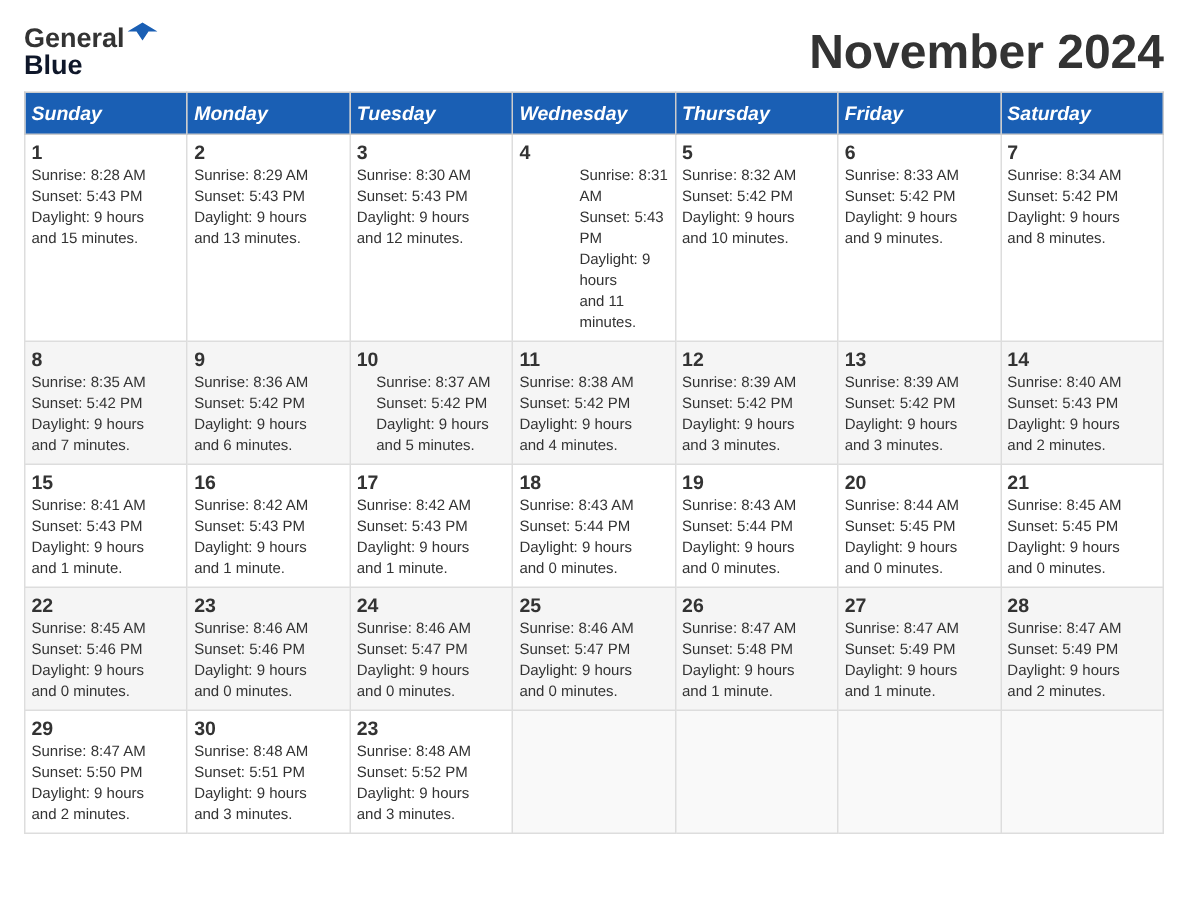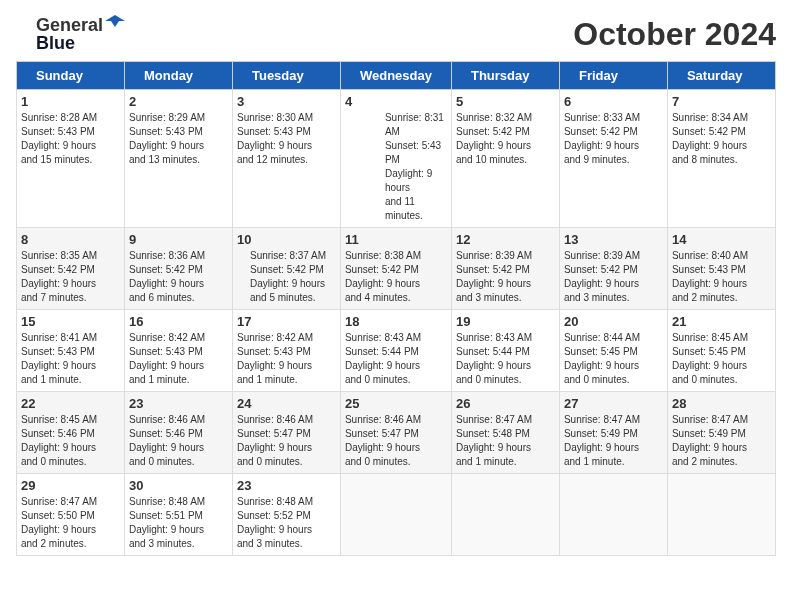--- a/index.html
+++ b/index.html
@@ -8,21 +8,20 @@
       background: #fff;
       width: 792px;
       min-height: 612px;
       padding: 16px;
     }
     .header {
       display: flex;
       justify-content: space-between;
       align-items: flex-start;
       margin-bottom: 8px;
-      margin-left: 20px;
     }
     .logo {
       display: flex;
       flex-direction: column;
       line-height: 1;
     }
     .logo-general {
       font-size: 18px;
       font-weight: bold;
       color: #333;
@@ -45,25 +44,26 @@
       color: #555;
     }
     .calendar {
       width: 100%;
       border-collapse: collapse;
       font-size: 11px;
     }
     .calendar th {
       background-color: #1a5fb4;
       color: #fff;
-      padding: 6px 19px;
+      padding: 6px 4px;
       text-align: left;
       font-size: 13px;
       font-weight: bold;
       border: 1px solid #ccc;
+      font-style: italic;
     }
     .calendar td {
       vertical-align: top;
       padding: 4px;
       border: 1px solid #ddd;
       background: #fff;
       width: 108px;
       min-height: 80px;
     }
     .calendar tr:nth-child(even) td {
@@ -92,21 +92,21 @@
   <div class="logo">
     <div style="display:flex;align-items:center;">
       <span class="logo-general">General</span>
       <svg width="20" height="20" viewBox="0 0 20 20" style="margin-left:2px;margin-top:-4px;">
         <polygon points="10,2 20,8 14,8 10,14 6,8 0,8" fill="#1a5fb4"></polygon>
       </svg>
     </div>
     <span class="logo-blue">Blue</span>
   </div>
   <div class="title-block">
-    <div class="month-title">October 2024</div>
+    <div class="month-title">November 2024</div>
   </div>
 </div>
 
 <table class="calendar">
   <thead>
     <tr>
     <th>Sunday</th>
         <th>Monday</th>
         <th>Tuesday</th>
         <th>Wednesday</th>

